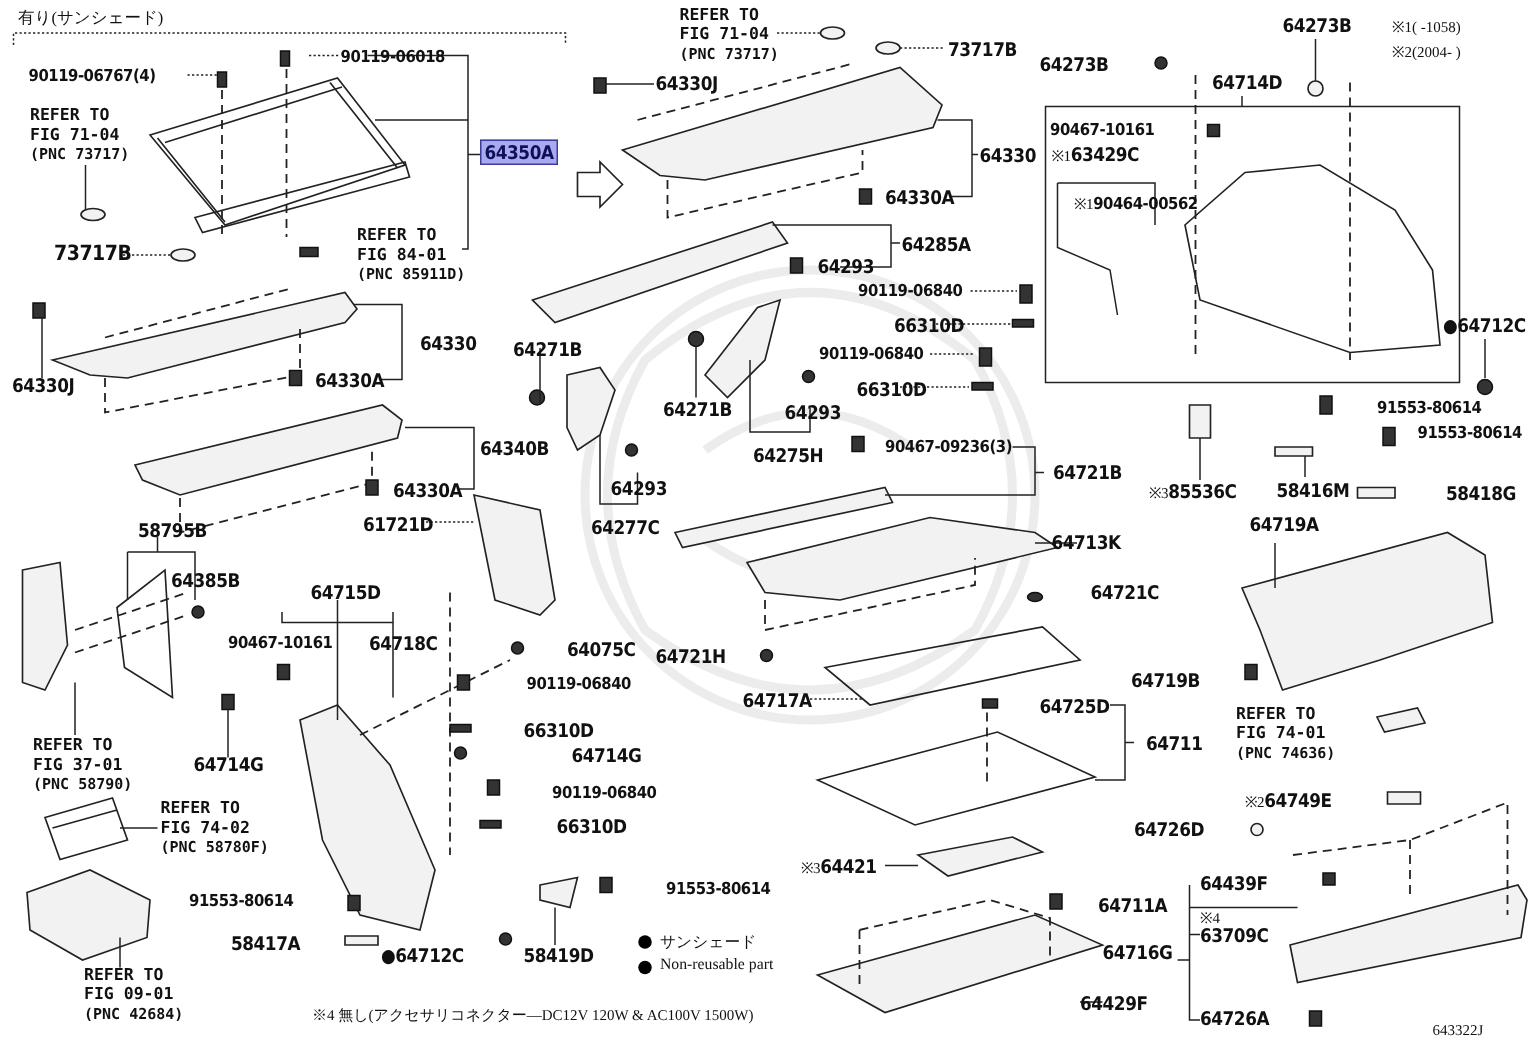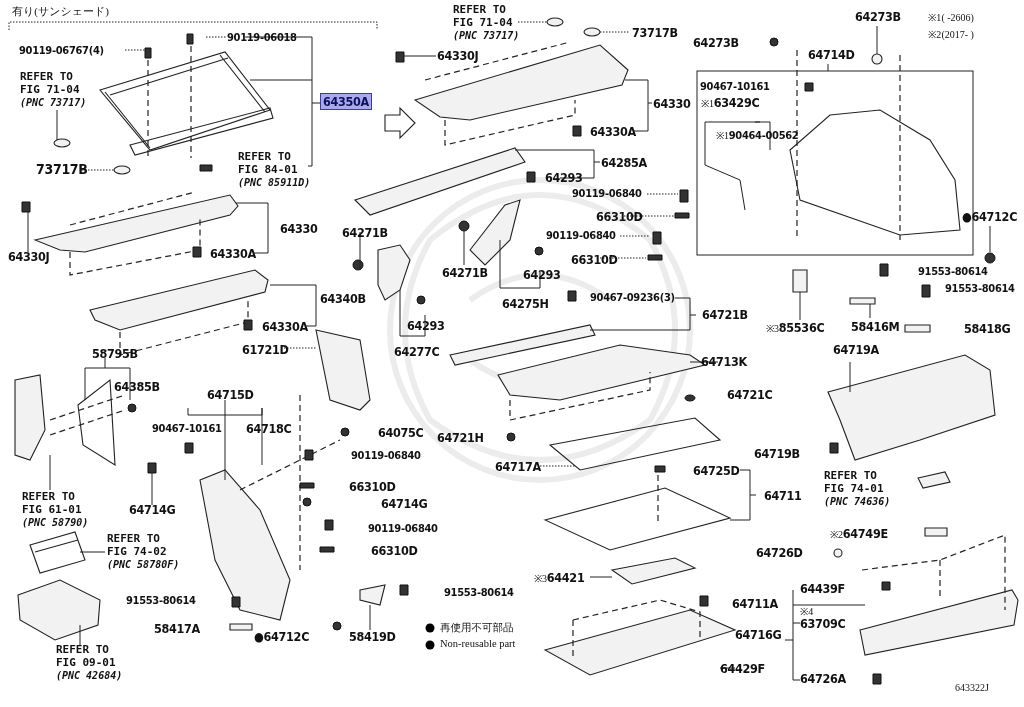--- a/index.html
+++ b/index.html
@@ -1,21 +1,21 @@
 <!DOCTYPE html>
 <html><head>
 <meta charset="utf-8">
 <style>
   html, body { margin:0; padding:0; background:#ffffff; }
   #canvas { position:relative; width:1024px; height:707px; overflow:hidden; background:#fff;
     font-family:"DejaVu Sans Condensed","DejaVu Sans",sans-serif; color:#111; }
   .lbl { position:absolute; font-weight:bold; font-size:12.5px; line-height:13px; white-space:nowrap; letter-spacing:-0.3px; }
   .lbl.sm { font-size:11px; }
   .ref { position:absolute; font-family:"DejaVu Sans Mono","Liberation Mono",monospace; font-weight:bold; font-size:11px; line-height:13px; white-space:pre; }
-  .ref .pnc { font-size:10px;font-style:italic; }
+  .ref .pnc { font-size:10px; }
   .note { position:absolute; font-size:10.5px; white-space:nowrap; font-family:Liberation Serif, serif; }
   .highlight { background:#a9a9ef; border:1px solid #3c3c9a; padding:1px 2px; color:#10105a; }
   svg#art { position:absolute; left:0; top:0; }
   .part { fill:none; stroke:#222; stroke-width:1.1; }
   .partf { fill:#f2f2f2; stroke:#222; stroke-width:1.1; }
   .lead { fill:none; stroke:#222; stroke-width:1; }
   .dash { fill:none; stroke:#222; stroke-width:1.2; stroke-dasharray:6 4; }
   .dot { fill:none; stroke:#222; stroke-width:1; stroke-dasharray:1.5 1.5; }
   .clip { fill:#333; stroke:#111; stroke-width:1; }
   .watermark { fill:none; stroke:#e8e8e8; stroke-width:6; }
@@ -188,59 +188,60 @@
     <path class="part" d="M30 545 L75 532 L85 560 L40 573 Z M35 552 L78 540"></path>
     <path class="lead" d="M80 552 L105 552"></path>
     <path class="partf" d="M18 595 L60 580 L100 600 L98 625 L55 640 L20 620 Z"></path>
     <path class="lead" d="M80 625 L80 645"></path>
 
     <circle cx="430" cy="628" r="4.5" fill="#000"></circle>
     <circle cx="430" cy="645" r="4.5" fill="#000"></circle>
   </svg>
 
   <div class="note" style="left:12px;top:4px;font-size:11px;">有り(サンシェード)</div>
-  <div class="note" style="left:928px;top:10px;font-size:10px;"><span>※1</span><span>(      -2606)</span></div>
-  <div class="note" style="left:928px;top:27px;font-size:10px;"><span>※2</span><span>(2017-      )</span></div>
+  <div class="note" style="left:928px;top:10px;font-size:10px;"><span>※1</span><span>(      -1058)</span></div>
+  <div class="note" style="left:928px;top:27px;font-size:10px;"><span>※2</span><span>(2004-      )</span></div>
 
   <div class="lbl sm" style="left:19px;top:44px">90119-06767(4)</div>
   <div class="lbl sm" style="left:227px;top:31px">90119-06018</div>
   <div class="lbl highlight" style="left:320px;top:93px">64350A</div>
   <div class="ref" style="left:20px;top:70px"><span>REFER TO</span><br><span>FIG 71-04</span><br><span class="pnc">(PNC 73717)</span></div>
   <div class="lbl" style="left:36px;top:163px;font-size:14px">73717B</div>
   <div class="ref" style="left:238px;top:150px"><span>REFER TO</span><br><span>FIG 84-01</span><br><span class="pnc">(PNC 85911D)</span></div>
   <div class="lbl" style="left:8px;top:250px">64330J</div>
   <div class="lbl" style="left:280px;top:222px">64330</div>
   <div class="lbl" style="left:210px;top:247px">64330A</div>
   <div class="lbl" style="left:320px;top:292px">64340B</div>
   <div class="lbl" style="left:262px;top:320px">64330A</div>
   <div class="lbl" style="left:242px;top:343px">61721D</div>
   <div class="lbl" style="left:92px;top:347px">58795B</div>
   <div class="lbl" style="left:114px;top:380px">64385B</div>
   <div class="lbl" style="left:207px;top:388px">64715D</div>
   <div class="lbl sm" style="left:152px;top:422px">90467-10161</div>
   <div class="lbl" style="left:246px;top:422px">64718C</div>
-  <div class="ref" style="left:22px;top:490px"><span>REFER TO</span><br><span>FIG 61-01</span><br><span class="pnc">(PNC 58790)</span></div>
+  <div class="ref" style="left:22px;top:490px"><span>REFER TO</span><br><span>FIG 37-01</span><br><span class="pnc">(PNC 58790)</span></div>
   <div class="lbl" style="left:129px;top:503px">64714G</div>
   <div class="ref" style="left:107px;top:532px"><span>REFER TO</span><br><span>FIG 74-02</span><br><span class="pnc">(PNC 58780F)</span></div>
   <div class="ref" style="left:56px;top:643px"><span>REFER TO</span><br><span>FIG 09-01</span><br><span class="pnc">(PNC 42684)</span></div>
 
   <div class="lbl" style="left:378px;top:426px">64075C</div>
   <div class="lbl sm" style="left:351px;top:449px">90119-06840</div>
   <div class="lbl" style="left:349px;top:480px">66310D</div>
   <div class="lbl" style="left:381px;top:497px">64714G</div>
   <div class="lbl sm" style="left:368px;top:522px">90119-06840</div>
   <div class="lbl" style="left:371px;top:544px">66310D</div>
   <div class="lbl sm" style="left:126px;top:594px">91553-80614</div>
   <div class="lbl" style="left:154px;top:622px">58417A</div>
   <div class="lbl" style="left:254px;top:630px">●64712C</div>
   <div class="lbl" style="left:349px;top:630px">58419D</div>
   <div class="lbl sm" style="left:444px;top:586px">91553-80614</div>
 
-  <div class="note" style="left:440px;top:621px">再使用不可部品</div>
+  <div class="note" style="left:440px;top:621px">サンシェード</div>
   <div class="note" style="left:440px;top:638px">Non-reusable part</div>
+  <div class="note" style="left:208px;top:670px;font-size:10px">※4 無し(アクセサリコネクター—DC12V 120W &amp; AC100V 1500W)</div>
 
   <div class="ref" style="left:453px;top:3px"><span>REFER TO</span><br><span>FIG 71-04</span><br><span class="pnc">(PNC 73717)</span></div>
   <div class="lbl" style="left:437px;top:49px">64330J</div>
   <div class="lbl" style="left:632px;top:26px">73717B</div>
   <div class="lbl" style="left:653px;top:97px">64330</div>
   <div class="lbl" style="left:590px;top:125px">64330A</div>
   <div class="lbl" style="left:601px;top:156px">64285A</div>
   <div class="lbl" style="left:545px;top:171px">64293</div>
   <div class="lbl sm" style="left:572px;top:187px">90119-06840</div>
   <div class="lbl" style="left:596px;top:210px">66310D</div>

